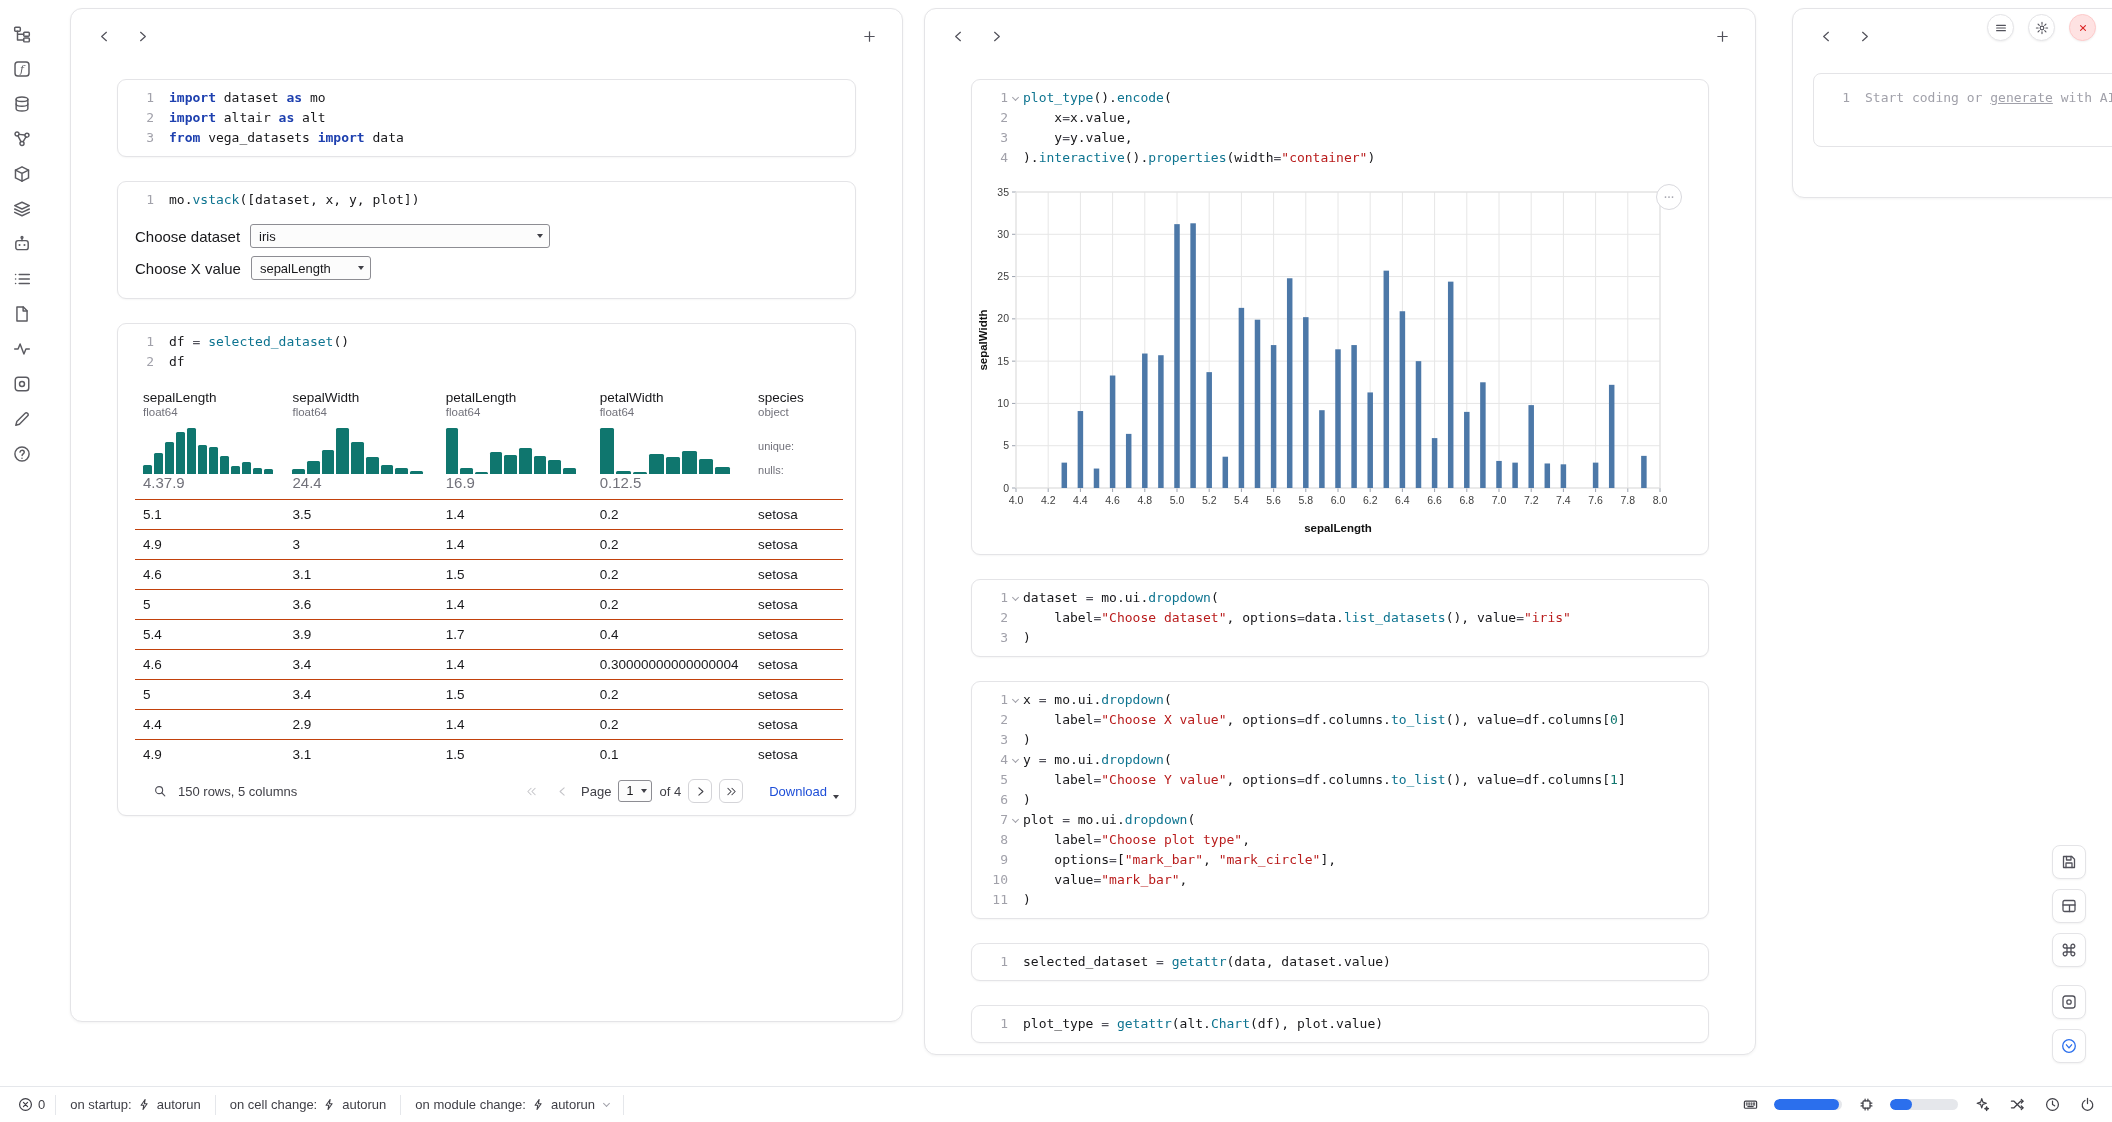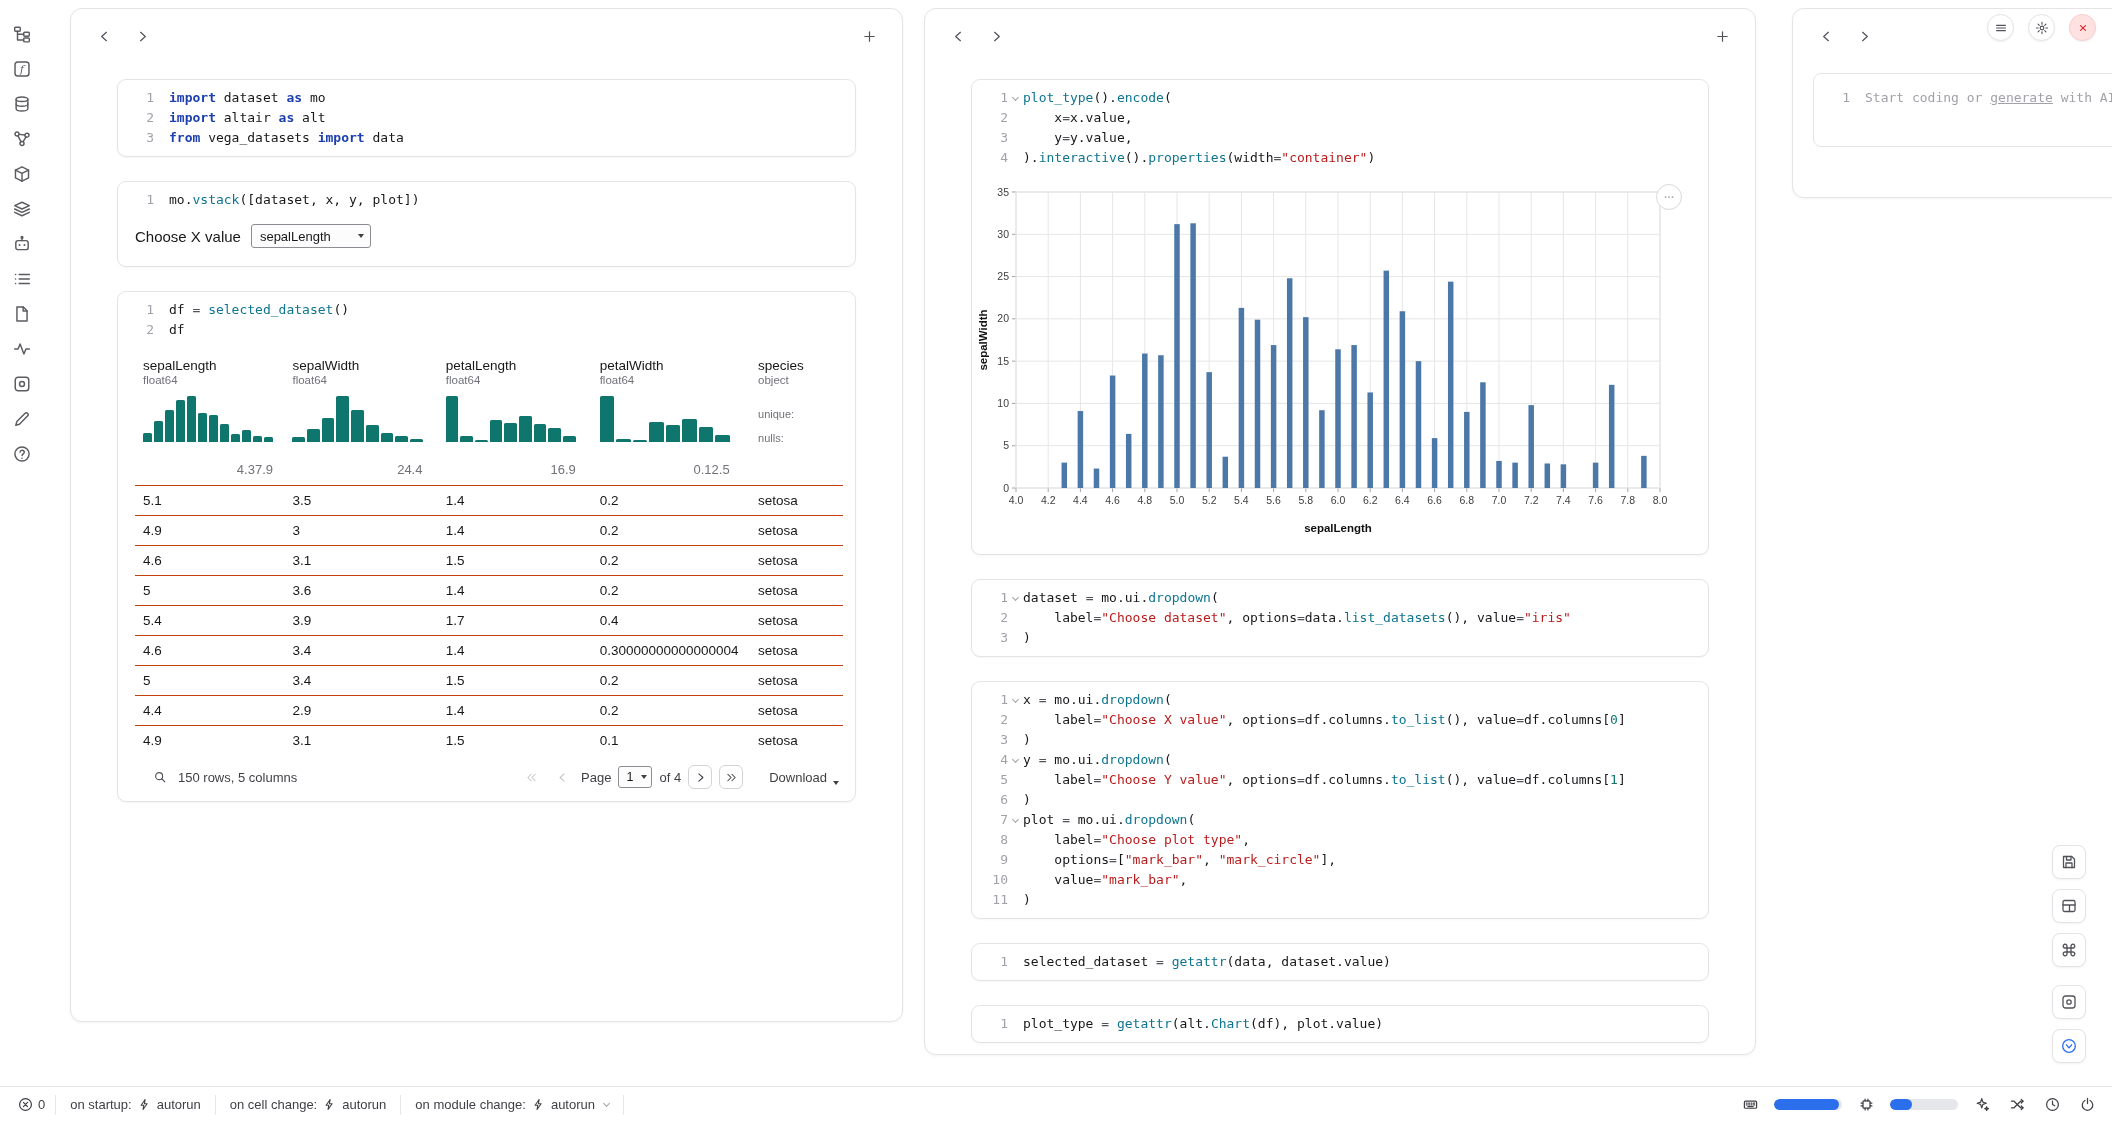--- a/index.html
+++ b/index.html
@@ -56,35 +56,35 @@
 
   
   .tablezone{padding:4px 0 0 17px}
   .tablewrap{width:708px;overflow:hidden}
   table.df{border-collapse:collapse;table-layout:fixed;font-size:13.5px}
   .df th{text-align:left;font-weight:400;padding:6px 8px 8px 8px;vertical-align:top;overflow:hidden;white-space:nowrap}
   .cname{font-size:13.5px;color:#18181b;font-weight:500}
   .ctype{font-size:11.5px;color:#71717a;margin:1px 0 10px}
   .hist{display:flex;align-items:flex-end;gap:2px;height:46px;width:130px}
   .hist b{flex:1;background:#0f766e;border-radius:1.5px 1.5px 0 0}
-  .range{display:flex;justify-content:flex-end;width:130px;font-size:13px;color:#71717a;margin-top:20px}
+  .range{display:flex;justify-content:flex-start;width:130px;font-size:15px;color:#71717a;margin-top:0}
   .cstats{font-size:11px;color:#71717a;margin-top:16px;line-height:2.2}
   .df td{padding:7px 8px;border-top:1px solid #c2410c;white-space:nowrap;overflow:hidden}
   .tfoot{display:flex;align-items:center;padding:10px 16px 12px 13px;font-size:13px;color:#3f3f46}
   .tf-iconbtn{width:24px;height:24px;display:flex;align-items:center;justify-content:center;color:#52525b}
   .tf-iconbtn .ic{width:14px;height:14px}
   .tf-summary{margin-left:6px}
   .tf-pager{margin-left:auto;display:flex;align-items:center;gap:7px}
   .pg-btn{width:24px;height:24px;border-radius:6px;display:flex;align-items:center;justify-content:center;color:#3f3f46}
   .pg-btn .ic{width:13px;height:13px}
   .pg-btn.disabled{color:#c4c4c8}
   .pg-btn.boxed{border:1px solid #d4d4d8}
   .pg-select .ui-select{height:22px;padding:0 18px 0 7px;font-size:12.5px}
   .pg-select .tri{right:5px}
-  .tf-download{margin-left:26px;display:flex;align-items:flex-end;font-size:13px;color:#404040}
+  .tf-download{margin-left:26px;display:flex;align-items:flex-end;font-size:13px;color:#1d4ed8}
 
   
   .chart-out{position:relative;padding:4px 8px 12px 4px}
   .chart-actions{position:absolute;top:8px;right:26px;width:26px;height:26px;border:1px solid #d9d9de;border-radius:50%;
     display:flex;align-items:center;justify-content:center;color:#a1a1aa;background:#fff}
   .chart-actions .ic{width:14px;height:14px}
   .chart-out text{stroke:none}
   .grid{stroke:#e6e6e6;stroke-width:1}
   .tickmark{stroke:#9ca3af;stroke-width:1}
   .plotborder{fill:none;stroke:#e1e1e1}
@@ -237,20 +237,27 @@
       </div>
       <div class="cell">
         <div class="code">
             <div class="cl">
               <span class="ln">1</span>
               <span class="fold"></span>
               <span class="src"><span class="t-p">mo.</span><span class="t-f">vstack</span><span class="t-p">([dataset, x, y, plot])</span></span>
             </div>
           </div>
         <div class="ctl-rows" id="controls">
+            <div class="ctl-row">
+              <span>Choose dataset</span>
+              <span class="selectwrap">
+                <select class="ui-select" style="width: 300px;"><option>iris</option></select>
+                <i class="tri"></i>
+              </span>
+            </div>
             <div class="ctl-row">
               <span>Choose X value</span>
               <span class="selectwrap">
                 <select class="ui-select" style="width: 120px;"><option>sepalLength</option></select>
                 <i class="tri"></i>
               </span>
             </div>
           </div>
       </div>
       <div class="cell">

